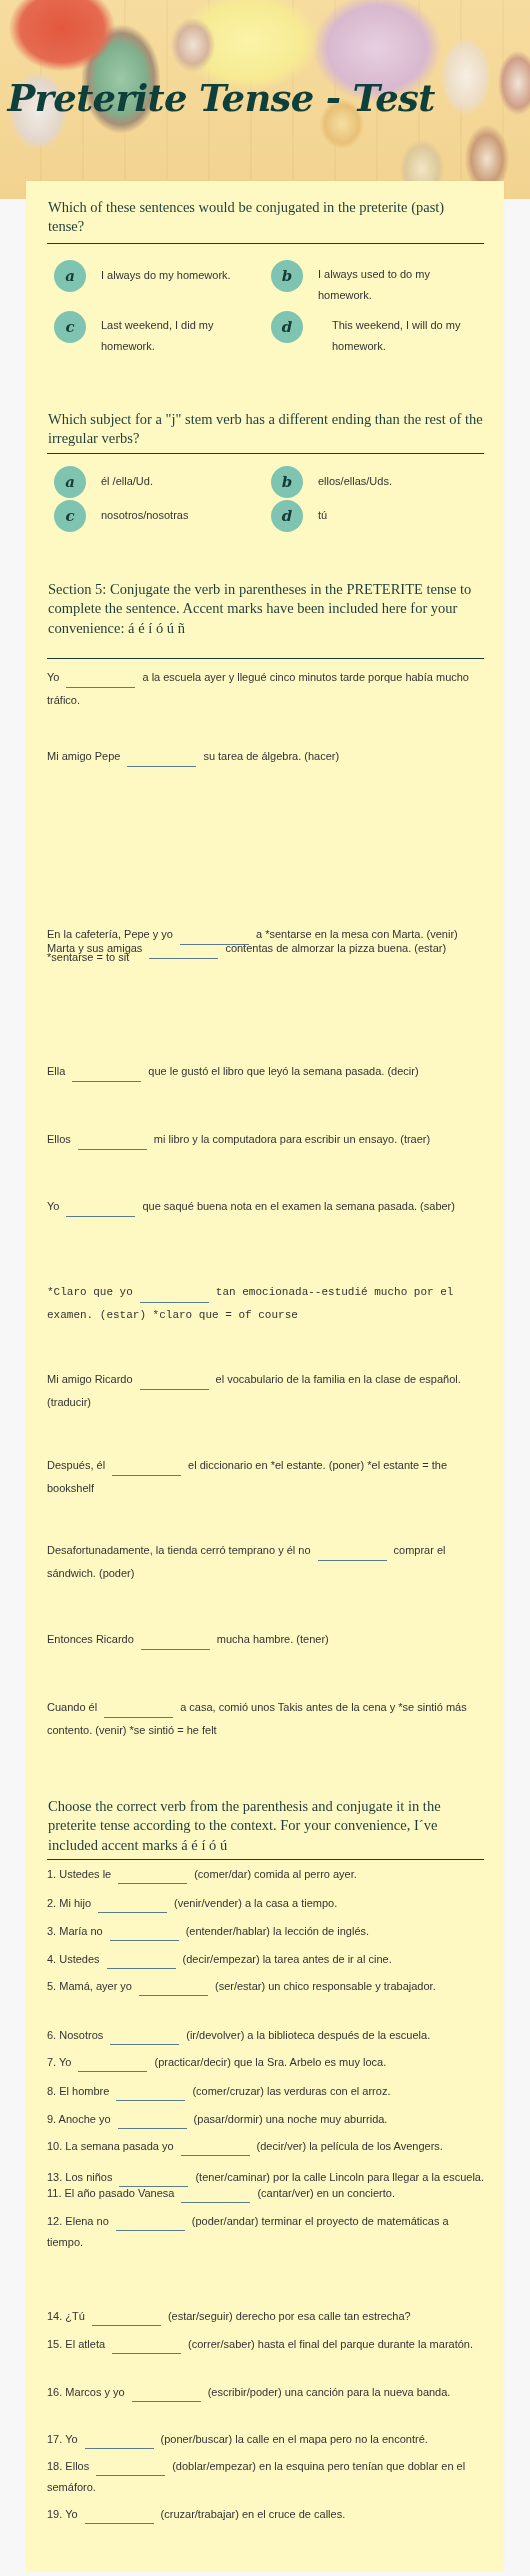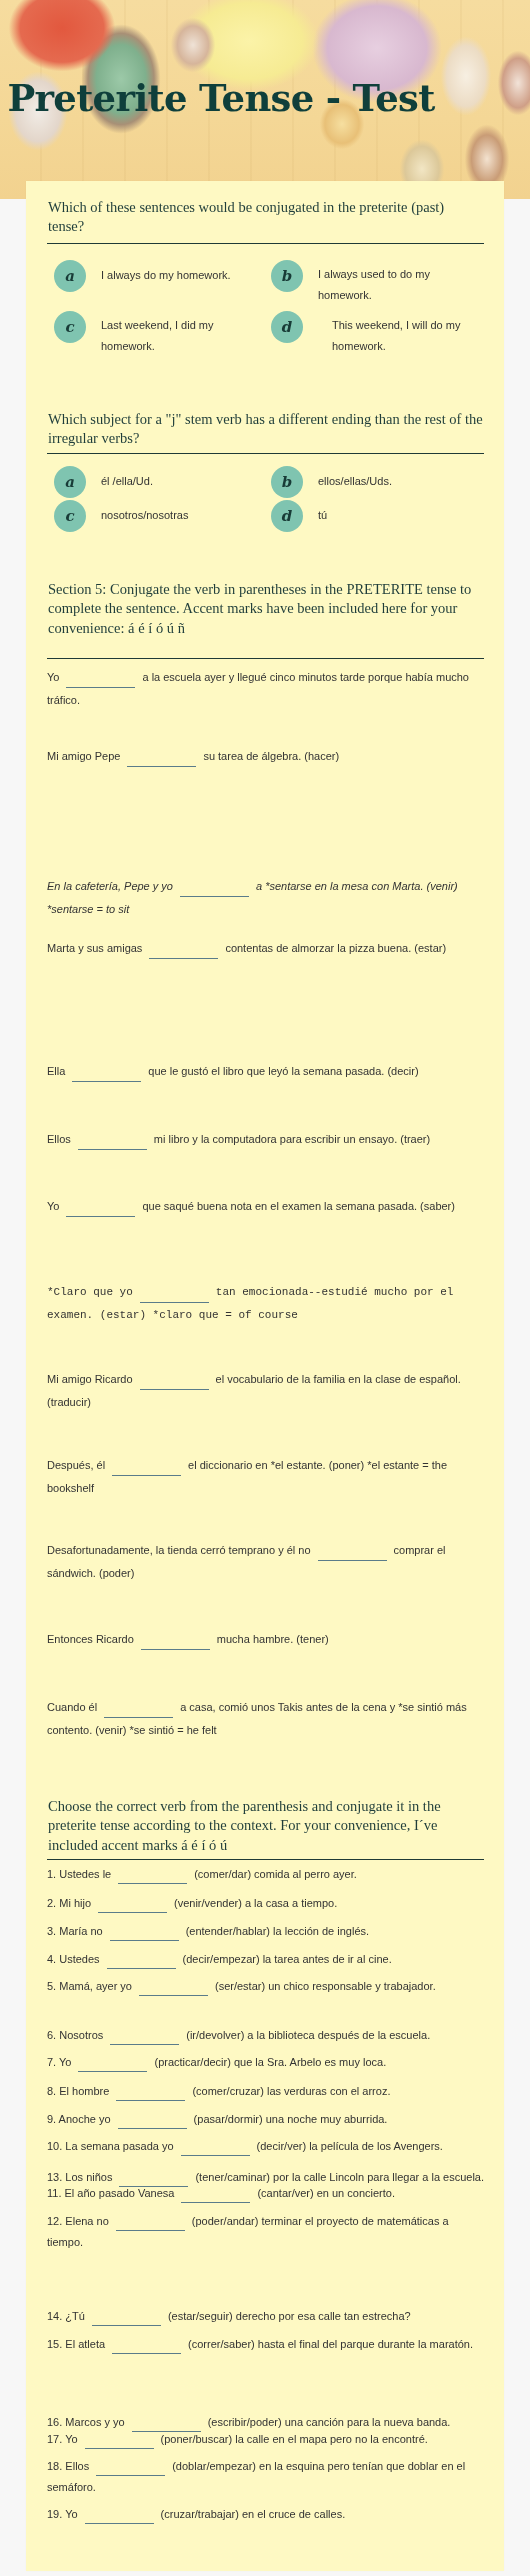--- a/index.html
+++ b/index.html
@@ -18,21 +18,21 @@
         radial-gradient(ellipse 31px 35px at 342px 124px, #f6dfa0 0%, #e8c077 55%, rgba(232,192,119,0) 72%),
         radial-gradient(ellipse 35px 55px at 466px 76px, #f7efe2 0%, #ecdcc4 55%, rgba(236,220,196,0) 72%),
         radial-gradient(ellipse 31px 48px at 487px 159px, #f3e2cf 0%, #c99c76 50%, rgba(201,156,118,0) 72%),
         radial-gradient(ellipse 28px 45px at 518px 83px, #f2e3d8 0%, #cf9f87 55%, rgba(207,159,135,0) 72%),
         radial-gradient(ellipse 31px 41px at 422px 169px, #f2e6c4 0%, #dcc899 55%, rgba(220,200,153,0) 72%),
         repeating-linear-gradient(90deg, rgba(0,0,0,0) 0px, rgba(0,0,0,0) 40px, rgba(190,150,80,0.18) 41px, rgba(0,0,0,0) 42px),
         linear-gradient(180deg, #f6dc9f 0%, #f4d796 60%, #f2d28f 100%);
     }
     .header-title {
       position: absolute; left: 0; top: 76px; width: 442px; text-align: center;
-      font-family: "DejaVu Serif", serif; font-weight: bold;
+      font-family: "DejaVu Serif", serif; font-style: italic; font-weight: bold;
       font-size: 37px; color: #0f3f3b; letter-spacing: -0.7px;
     }
 
     .card {
       position: absolute; left: 26px; top: 181px; width: 478px; height: 2390px;
       background: #fef9c3;
       box-shadow: 0 0 1.4px rgba(0,0,0,0.04);
     }
 
     .q-title {
@@ -116,21 +116,21 @@
 
   <div class="q-title" style="top:399px;">Section 5:  Conjugate the verb in parentheses in the PRETERITE tense to complete the sentence.  Accent marks have been included here for your convenience:  á  é  í  ó  ú  ñ</div>
   <div class="rule" style="top:477px;"></div>
 
   <div class="fill" style="top:485px;">
     <span>Yo</span><span class="blank"></span><span>a la escuela ayer y llegué cinco minutos tarde porque había mucho tráfico.</span>
   </div>
   <div class="fill" style="top:564px;">
     <span>Mi amigo Pepe</span><span class="blank"></span><span>su tarea de álgebra. (hacer)</span>
   </div>
-  <div class="fill" style="top:694px;font-style:italic;">
+  <div class="fill" style="top:742px;">
     <span>En la cafetería, Pepe y yo</span><span class="blank"></span><span>a *sentarse en la mesa con Marta. (venir) *sentarse = to sit</span>
   </div>
   <div class="fill" style="top:756px;">
     <span>Marta y sus amigas</span><span class="blank"></span><span>contentas de almorzar la pizza buena. (estar)</span>
   </div>
   <div class="fill" style="top:879px;">
     <span>Ella</span><span class="blank"></span><span>que le gustó el libro que leyó la semana pasada. (decir)</span>
   </div>
   <div class="fill" style="top:947px;">
     <span>Ellos</span><span class="blank"></span><span>mi libro y la computadora para escribir un ensayo. (traer)</span>
@@ -168,19 +168,19 @@
   <div class="numbered" style="top:1844px;"><span>6. Nosotros</span><span class="blank"></span><span>(ir/devolver) a la biblioteca después de la escuela.</span></div>
   <div class="numbered" style="top:1871px;"><span>7. Yo</span><span class="blank"></span><span>(practicar/decir) que la Sra. Arbelo es muy loca.</span></div>
   <div class="numbered" style="top:1900px;"><span>8. El hombre</span><span class="blank"></span><span>(comer/cruzar) las verduras con el arroz.</span></div>
   <div class="numbered" style="top:1928px;"><span>9. Anoche yo</span><span class="blank"></span><span>(pasar/dormir) una noche muy aburrida.</span></div>
   <div class="numbered" style="top:1955px;"><span>10. La semana pasada yo</span><span class="blank"></span><span>(decir/ver) la película de los Avengers.</span></div>
   <div class="numbered" style="top:2002px;"><span>11. El año pasado Vanesa</span><span class="blank"></span><span>(cantar/ver) en un concierto.</span></div>
   <div class="numbered" style="top:2030px;"><span>12. Elena no</span><span class="blank"></span><span>(poder/andar) terminar el proyecto de matemáticas a tiempo.</span></div>
   <div class="numbered" style="top:1958px;margin-top:28px;"><span>13. Los niños</span><span class="blank"></span><span>(tener/caminar) por la calle Lincoln para llegar a la escuela.</span></div>
   <div class="numbered" style="top:2125px;"><span>14. ¿Tú</span><span class="blank"></span><span>(estar/seguir) derecho por esa calle tan estrecha?</span></div>
   <div class="numbered" style="top:2153px;"><span>15. El atleta</span><span class="blank"></span><span>(correr/saber) hasta el final del parque durante la maratón.</span></div>
-  <div class="numbered" style="top:2201px;margin-top:30px;"><span>16. Marcos y yo</span><span class="blank"></span><span>(escribir/poder) una canción para la nueva banda.</span></div>
+  <div class="numbered" style="top:2201px;"><span>16. Marcos y yo</span><span class="blank"></span><span>(escribir/poder) una canción para la nueva banda.</span></div>
   <div class="numbered" style="top:2248px;"><span>17. Yo</span><span class="blank"></span><span>(poner/buscar) la calle en el mapa pero no la encontré.</span></div>
   <div class="numbered" style="top:2275px;"><span>18. Ellos</span><span class="blank"></span><span>(doblar/empezar) en la esquina pero tenían que doblar en el semáforo.</span></div>
   <div class="numbered" style="top:2323px;"><span>19. Yo</span><span class="blank"></span><span>(cruzar/trabajar) en el cruce de calles.</span></div>
 
 </div>
 
 
 </body></html>

